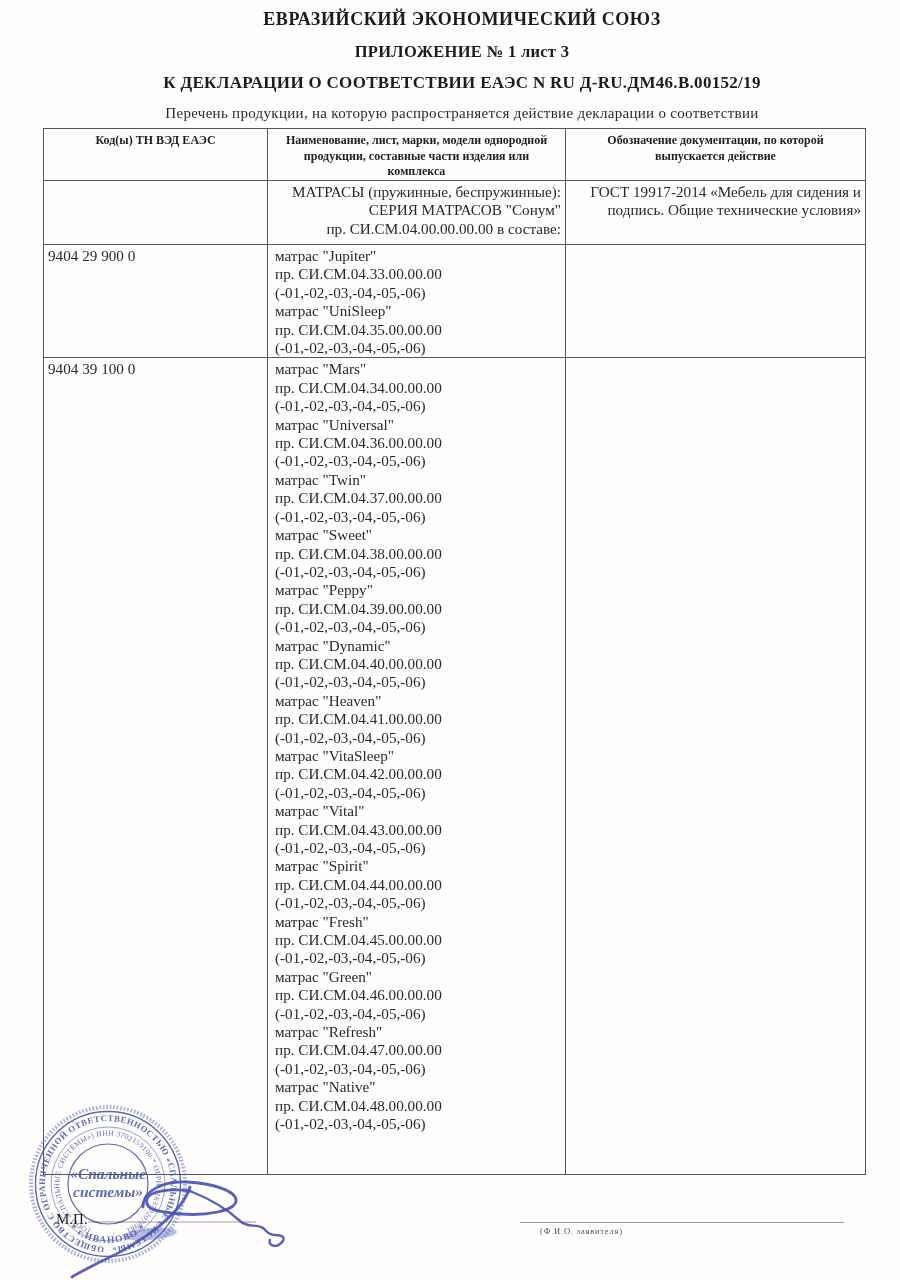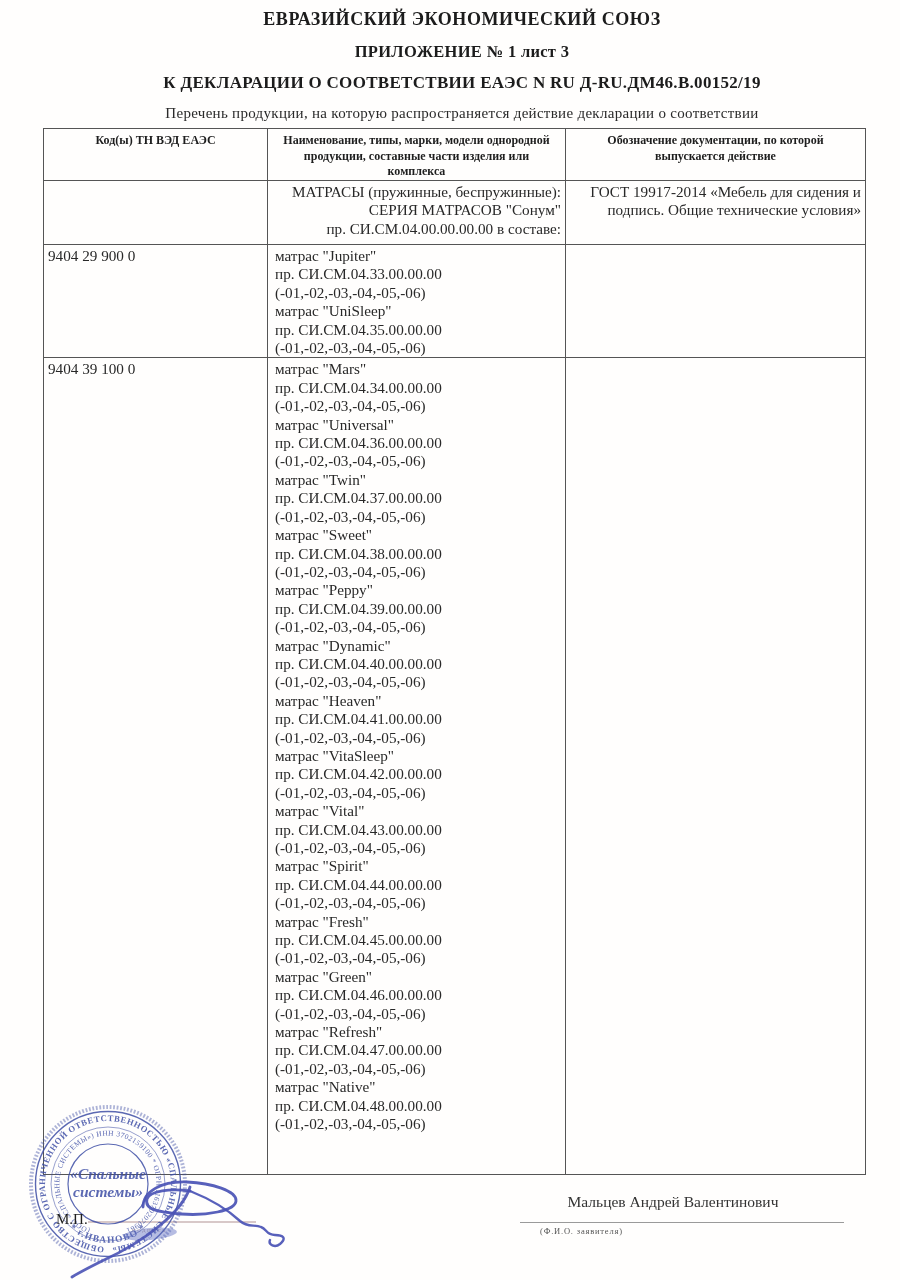--- a/index.html
+++ b/index.html
@@ -75,21 +75,21 @@
         <col class="c1">
         <col class="c2">
         <col class="c3">
       </colgroup>
     <thead>
       <tr>
           <th>
             <div>Код(ы) ТН ВЭД ЕАЭС</div>
           </th>
           <th>
-            <div>Наименование, типы, марки, модели однородной</div>
+            <div>Наименование, лист, марки, модели однородной</div>
             <div>продукции, составные части изделия или</div>
             <div>комплекса</div>
           </th>
           <th>
             <div>Обозначение документации, по которой</div>
             <div>выпускается действие</div>
           </th>
         </tr>
     </thead>
     <tbody>
@@ -202,17 +202,16 @@
 
   <svg class="signature-svg" width="420" height="118" viewBox="0 0 420 118">
     <ellipse cx="110" cy="69" rx="27" ry="6" fill="#5e6cc0" opacity=".45" transform="rotate(-5 110 69)"></ellipse>
     <path d="M 103 42 C 103 26, 122 16, 147 17 C 172 18, 197 26, 196 36
              C 195 46, 166 51, 141 49 C 119 47, 104 45, 107 34 C 110 26, 130 23, 150 26" stroke-width="2.8" opacity=".92"></path>
     <path d="M 150 26 C 170 34, 185 42, 200 56 C 208 63, 214 59, 221 62
              C 227 64, 226 70, 235 70 C 243 70, 247 73, 240 79 C 235 83, 228 80, 230 75" stroke-width="2.4" opacity=".92"></path>
     <path d="M 150 22 C 143 46, 106 76, 62 96 C 52 101, 40 107, 32 112" stroke-width="2.8" opacity=".9"></path>
   </svg>
 
-  <div class="applicant-name">Мальцев Андрей Валентинович</div>
   <div class="name-line"></div>
   <div class="name-caption">(Ф.И.О. заявителя)</div>
 
 </div>
 
 </body></html>

